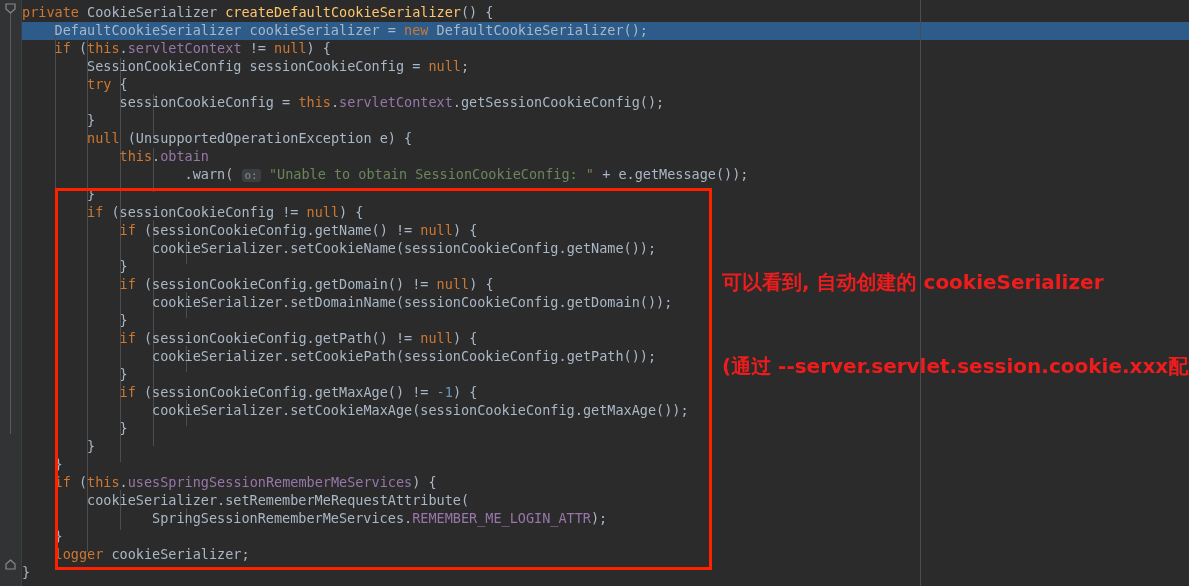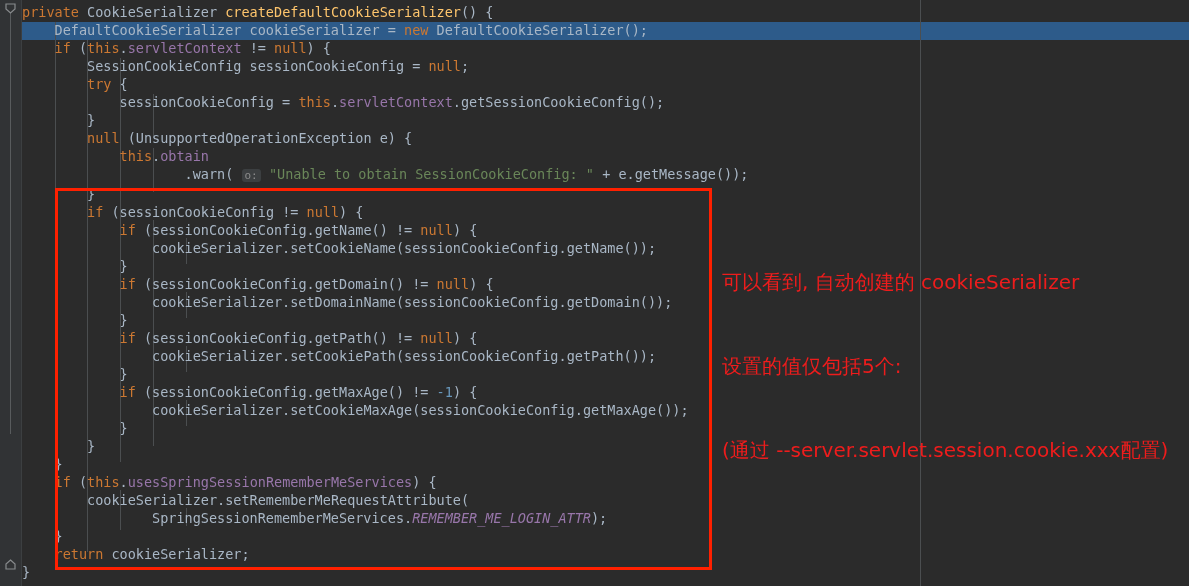--- a/index.html
+++ b/index.html
@@ -84,21 +84,21 @@
     font-size: 13.5px;
     line-height: 18px;
     color: #a9b7c6;
     white-space: pre;
     tab-size: 4;
   }
   .k   { color: #cc7832; }              
   .t   { color: #a9b7c6; }              
   .m   { color: #ffc66d; }              
   .f   { color: #9876aa; }              
-  .sf  { color: #9876aa; font-style: italic; }  
+  .sf  { color: #9876aa; }  
   .s   { color: #6a8759; }              
   .n   { color: #6897bb; }              
   .p   { color: #a9b7c6; }              
 
   
   .hint {
     background: #3c3f41;
     color: #8c8c8c;
     border-radius: 3px;
     padding: 0 3px;
@@ -119,21 +119,21 @@
   #annotation-note {
     position: absolute;
     left: 722px; top: 212px;
     width: 460px;
     color: #ee1c1c;
     font-family: "DejaVu Sans", "Liberation Sans", sans-serif;
     font-size: 20px;
     line-height: 28px;
     white-space: pre;
   }
-  #annotation-note .an-line { display: block; }
+  #annotation-note .an-line { display: block; font-weight: bold; }
 </style>
 </head>
 <body>
 
 <div id="editor">
 
   <div id="gutter">
     <div class="gutter-line" style="top:13px;height:421px;"></div>
     <div class="fold-marker" style="top:2px;">
       <svg width="13" height="13" viewBox="0 0 13 13">
@@ -189,30 +189,29 @@
             <span class="p">}</span>
             <span class="k">if</span> <span class="p">(</span>sessionCookieConfig<span class="p">.</span>getMaxAge<span class="p">() !=</span> <span class="n">-1</span><span class="p">) {</span>
                 cookieSerializer<span class="p">.</span>setCookieMaxAge<span class="p">(</span>sessionCookieConfig<span class="p">.</span>getMaxAge<span class="p">());</span>
             <span class="p">}</span>
         <span class="p">}</span>
     <span class="p">}</span>
     <span class="k">if</span> <span class="p">(</span><span class="k">this</span><span class="p">.</span><span class="f">usesSpringSessionRememberMeServices</span><span class="p">) {</span>
         cookieSerializer<span class="p">.</span>setRememberMeRequestAttribute<span class="p">(</span>
                 <span class="t">SpringSessionRememberMeServices</span><span class="p">.</span><span class="sf">REMEMBER_ME_LOGIN_ATTR</span><span class="p">);</span>
     <span class="p">}</span>
-    <span class="k">return</span> cookieSerializer<span class="p">;</span>
+    <span class="k">logger</span> cookieSerializer<span class="p">;</span>
 <span class="p">}</span></pre>
 
   </div>
 
   <div id="red-box"></div>
 
   <div id="annotation-note">
     <span class="an-line">可以看到, 自动创建的 cookieSerializer</span>
-    <span class="an-line">设置的值仅包括5个:</span>
     <span class="an-line">(通过 --server.servlet.session.cookie.xxx配置)</span>
     
     
     
     
     
     
     
   </div>
 

